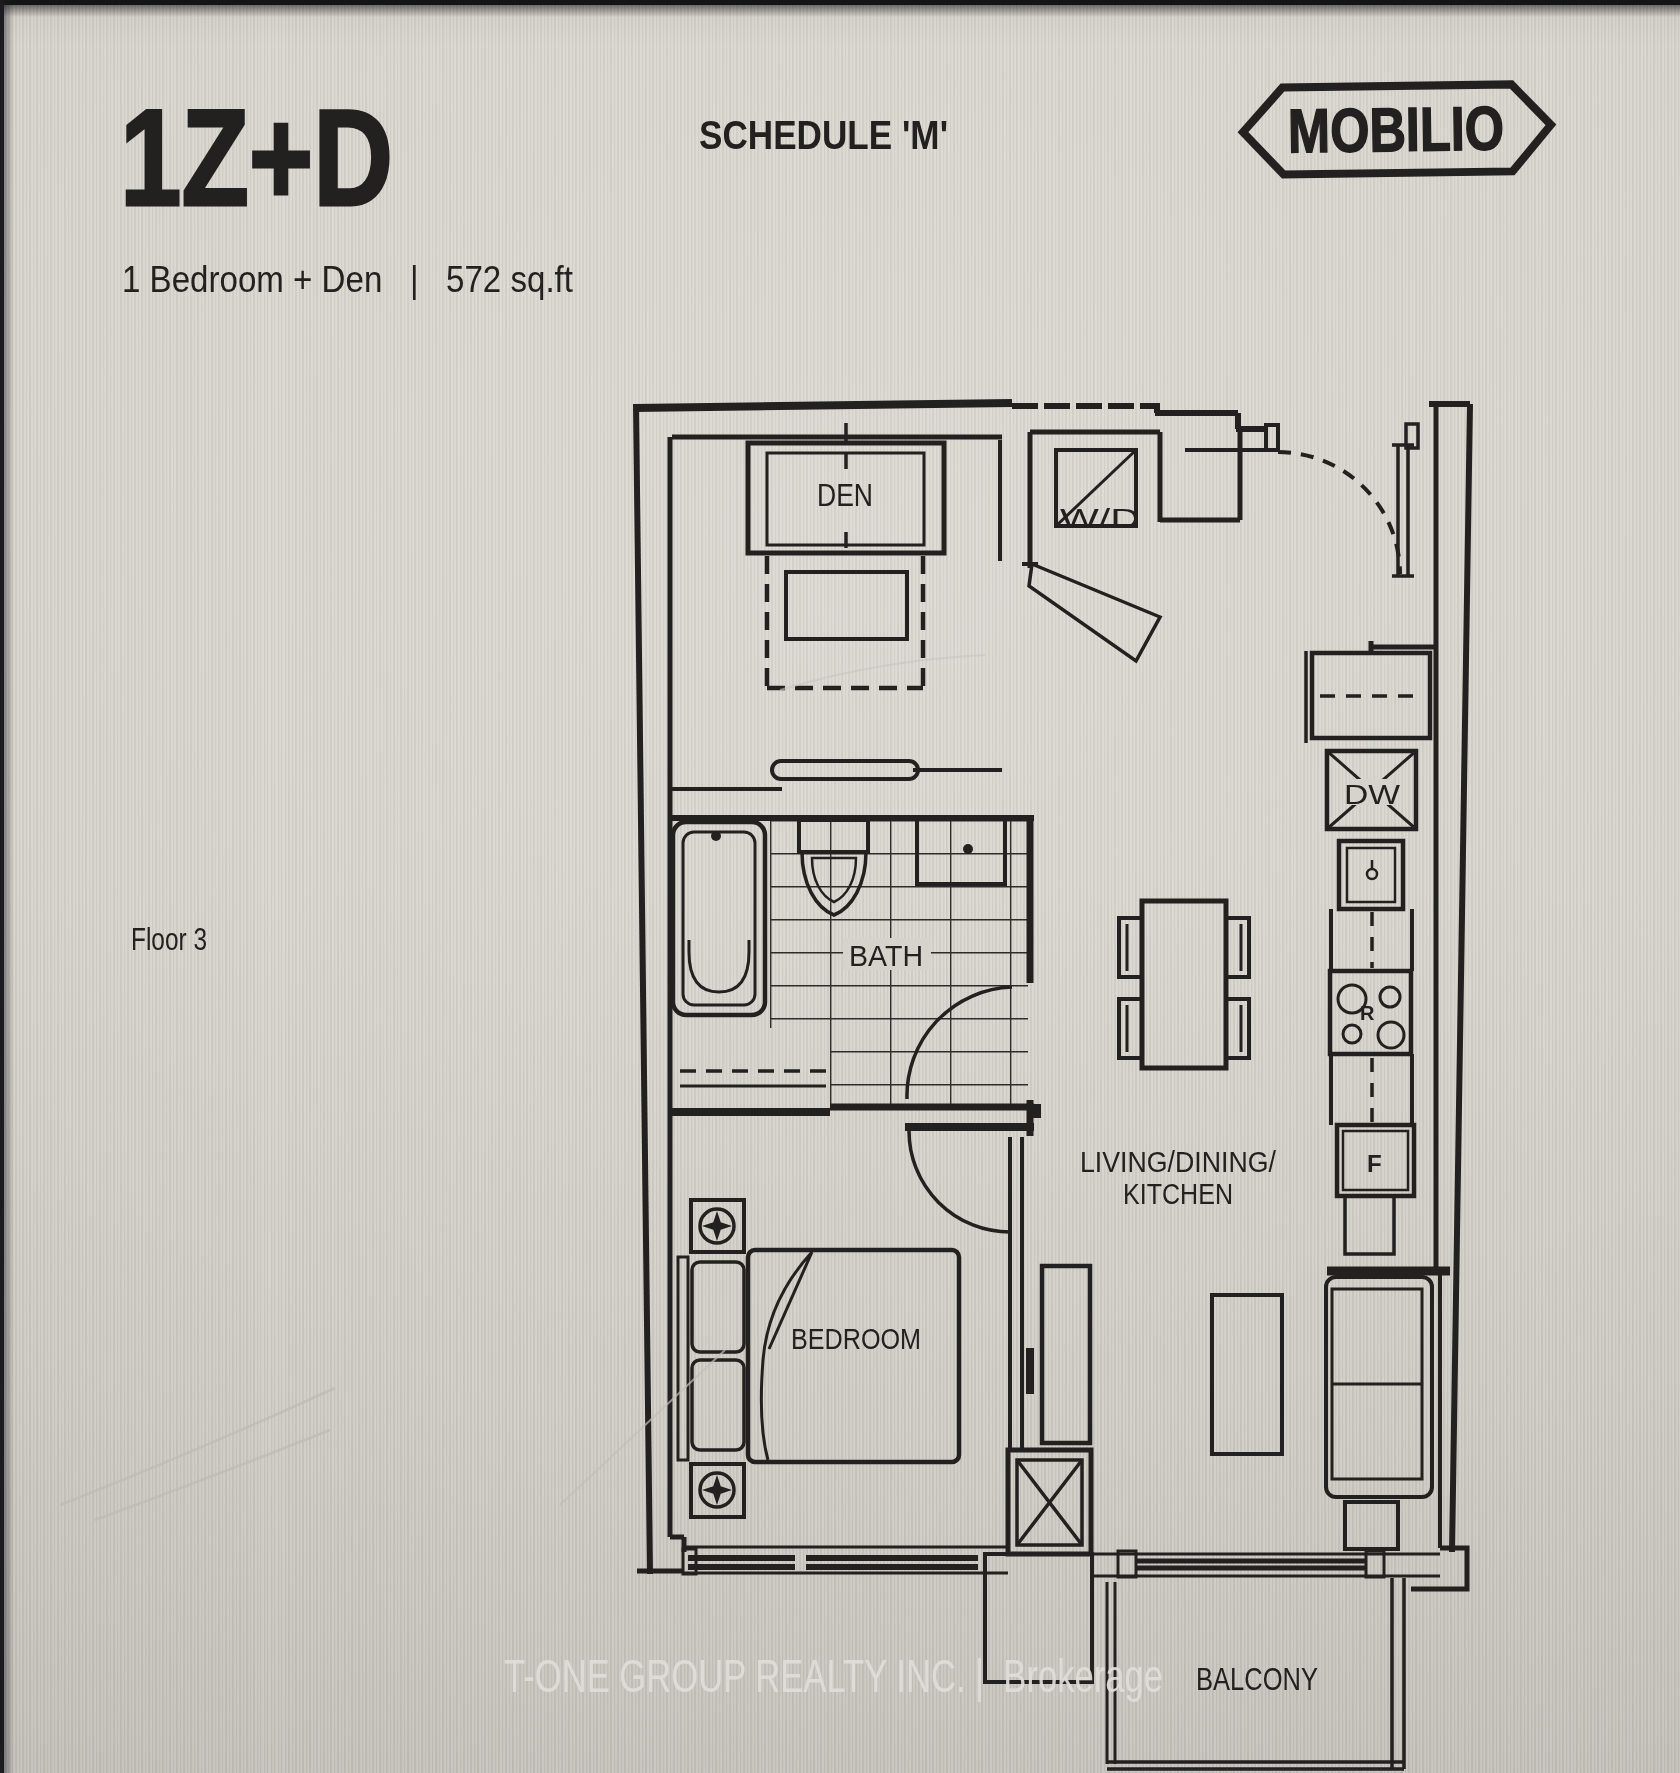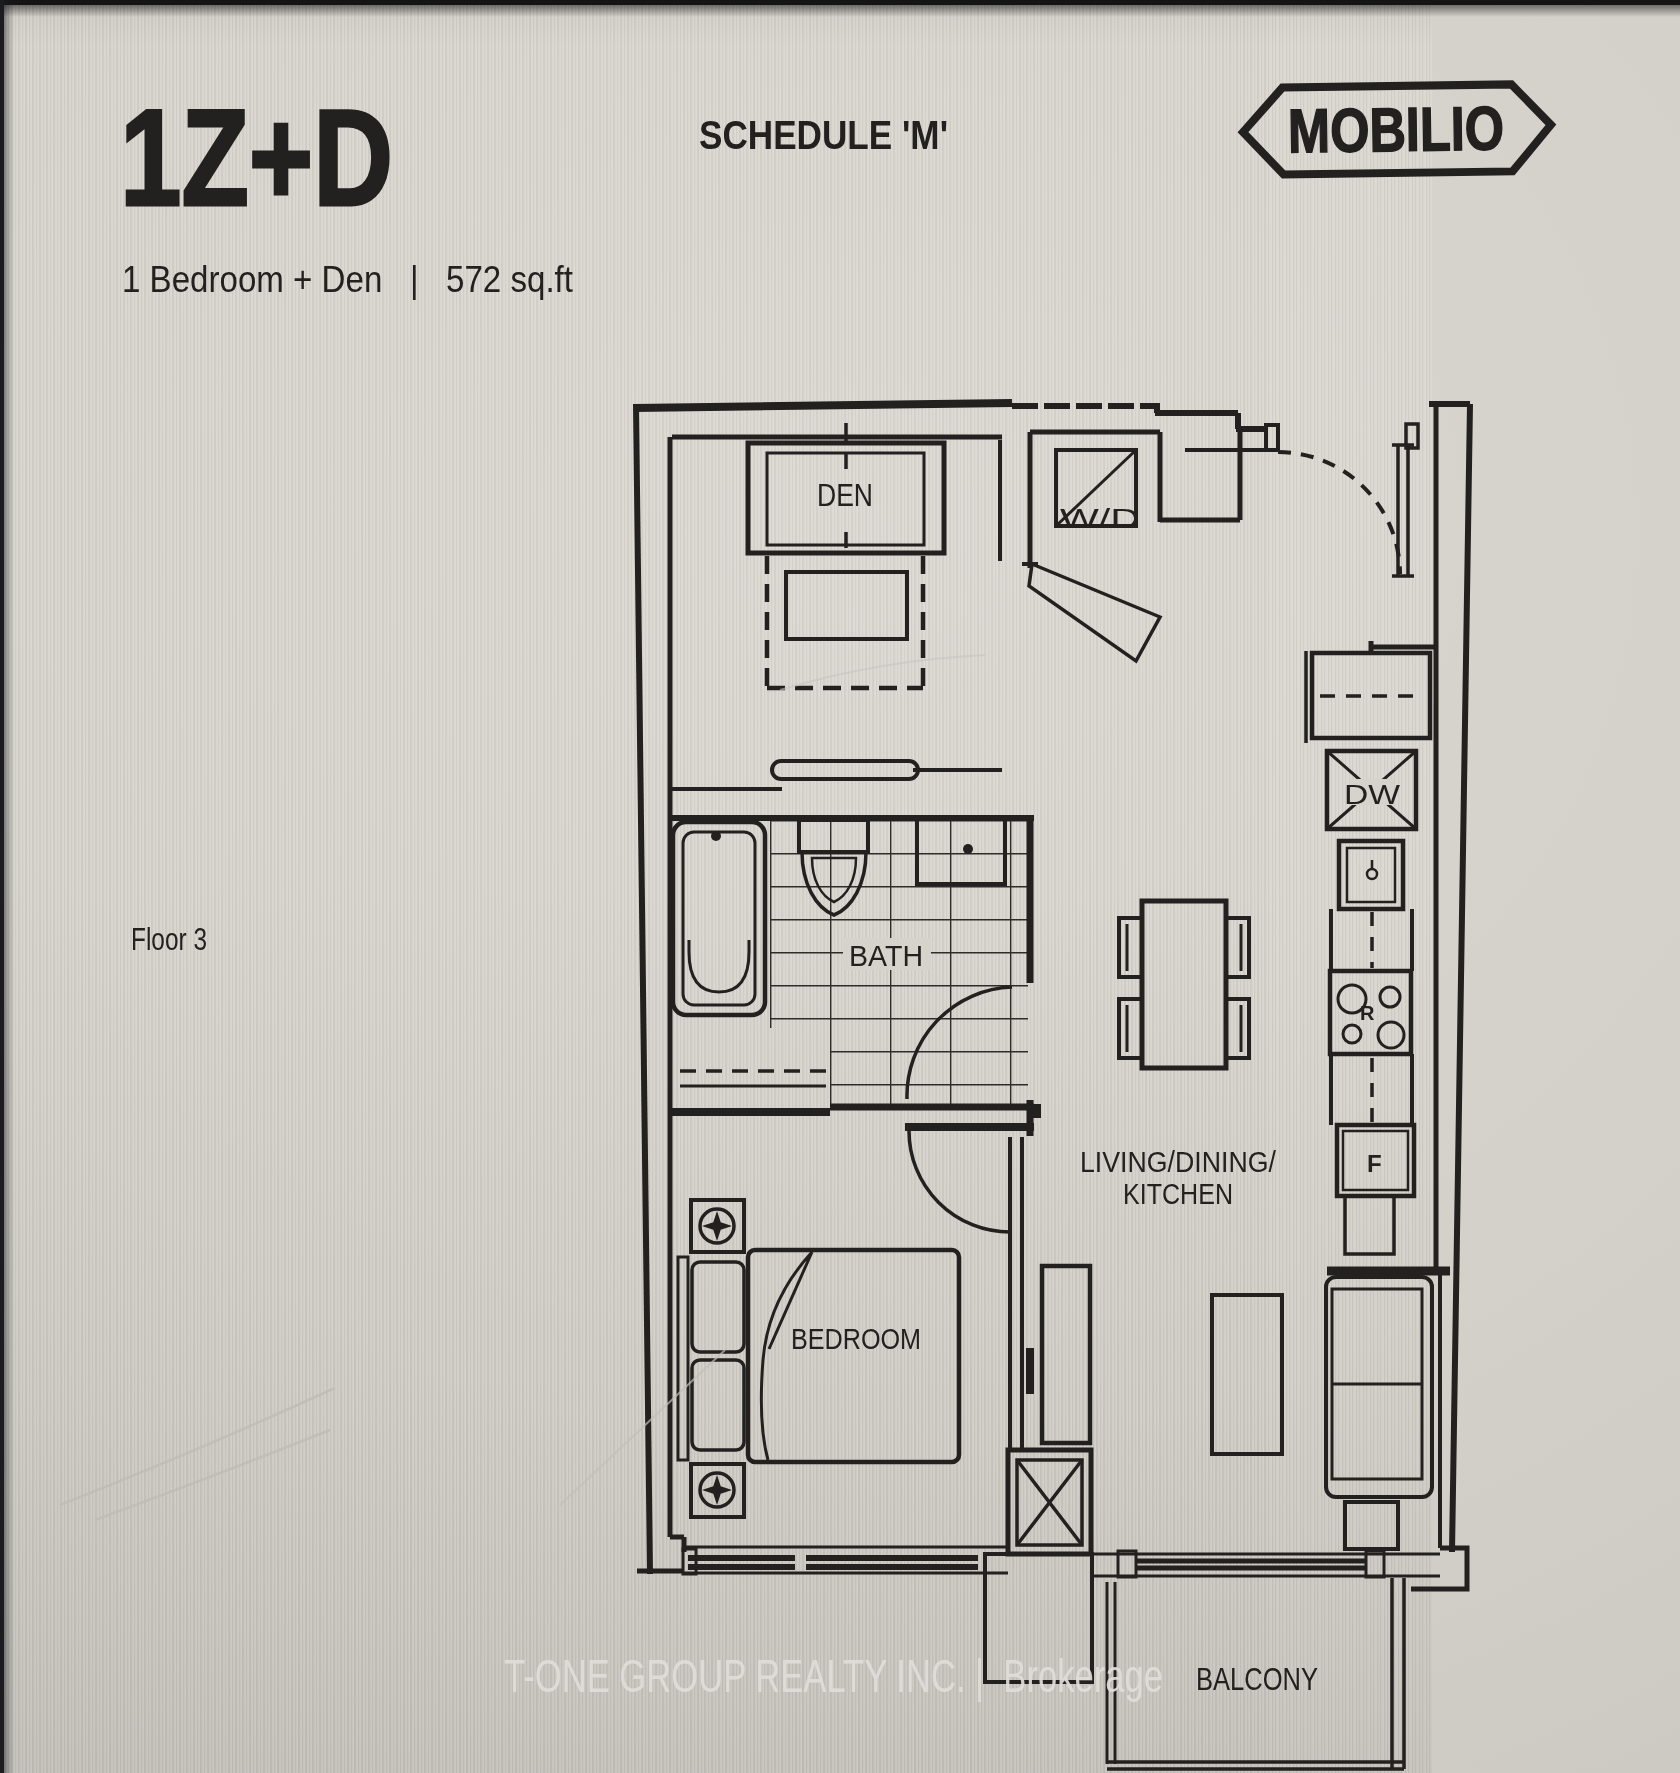--- a/index.html
+++ b/index.html
@@ -1,19 +1,19 @@
 <!DOCTYPE html>
 <html><head>
 <meta charset="utf-8">
 <style>
   html,body{margin:0;padding:0;}
   body{width:1680px;height:1773px;overflow:hidden;
     font-family:"Liberation Sans", sans-serif;
     background:#d4d1ca;}
-  #stage{position:relative;width:1432px;height:1773px;
+  #stage{position:relative;width:1680px;height:1773px;
     background:
       repeating-linear-gradient(90deg, rgba(255,255,255,0.11) 0 1px, rgba(0,0,0,0.04) 1px 2.5px, rgba(255,255,255,0.05) 2.5px 3.5px),
       linear-gradient(180deg, #cdcac3 0, #d6d3cc 45px, #d5d2cb 50%, #cfccc5 78%, #c9c6c0 100%);}
   #topbar{position:absolute;left:0;top:0;width:1680px;height:5px;background:#141414;}
   #topfade{position:absolute;left:0;top:5px;width:1680px;height:12px;
     background:linear-gradient(180deg, rgba(25,25,25,0.55), rgba(25,25,25,0));}
   #leftbar{position:absolute;left:0;top:0;width:4px;height:1773px;background:#1c1b20;}
   #vign{position:absolute;left:0;top:0;width:1680px;height:1773px;
     background:radial-gradient(ellipse 1700px 1500px at 52% 30%, rgba(255,255,255,0.13) 0%, rgba(255,255,255,0) 60%, rgba(60,58,52,0.05) 100%);}
   #leftfade{position:absolute;left:4px;top:0;width:10px;height:1773px;

